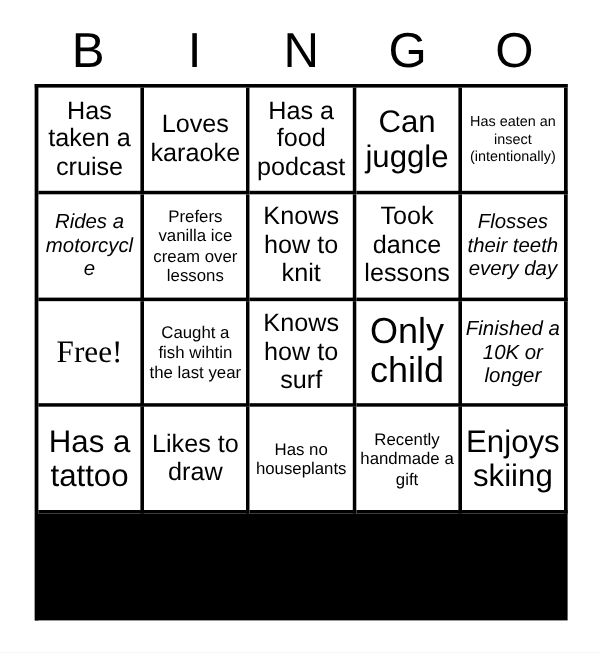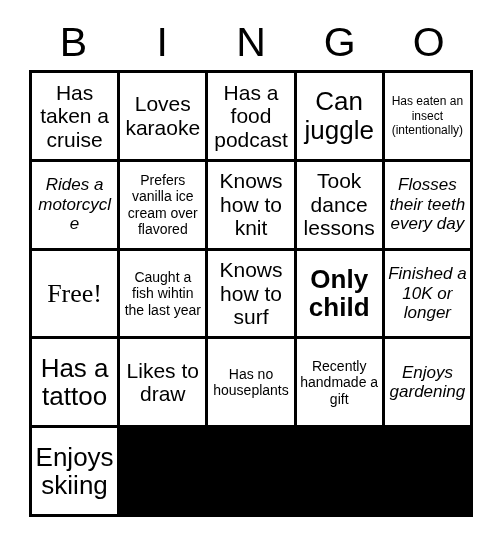--- a/index.html
+++ b/index.html
@@ -72,21 +72,21 @@
     overflow: hidden;
   }
   .cell-text {
     display: block;
     width: 100%;
     line-height: 1.14;
     word-wrap: break-word;
     hyphens: none;
   }
   
-  .sz-xxl .cell-text { font-size: 26px; line-height: 1.08; font-weight: bold; }
+  .sz-xxl .cell-text { font-size: 30px; line-height: 1.08; }
   .sz-xl  .cell-text { font-size: 26px; line-height: 1.10; }
   .sz-lg  .cell-text { font-size: 21px; line-height: 1.12; }
   .sz-md  .cell-text { font-size: 17px; line-height: 1.15; font-style: italic; }
   .sz-sm  .cell-text { font-size: 14px; line-height: 1.18; }
   .sz-xs  .cell-text { font-size: 12px; line-height: 1.22; }
   .sz-free .cell-text { font-size: 26px; line-height: 1.05; font-family: Liberation Serif, serif; }
 </style>
 </head>
 <body>
 
@@ -113,21 +113,21 @@
       <div class="bingo-cell sz-xl">
         <span class="cell-text">Can juggle</span>
       </div>
       <div class="bingo-cell sz-xs">
         <span class="cell-text">Has eaten an insect (intentionally)</span>
       </div>
       <div class="bingo-cell sz-md">
         <span class="cell-text">Rides a motorcycle</span>
       </div>
       <div class="bingo-cell sz-sm">
-        <span class="cell-text">Prefers vanilla ice cream over flavored</span>
+        <span class="cell-text">Prefers vanilla ice cream over lessons</span>
       </div>
       <div class="bingo-cell sz-lg">
         <span class="cell-text">Knows how to knit</span>
       </div>
       <div class="bingo-cell sz-lg">
         <span class="cell-text">Took dance lessons</span>
       </div>
       <div class="bingo-cell sz-md">
         <span class="cell-text">Flosses their teeth every day</span>
       </div>
@@ -151,21 +151,18 @@
       </div>
       <div class="bingo-cell sz-lg">
         <span class="cell-text">Likes to draw</span>
       </div>
       <div class="bingo-cell sz-sm">
         <span class="cell-text">Has no houseplants</span>
       </div>
       <div class="bingo-cell sz-sm">
         <span class="cell-text">Recently handmade a gift</span>
       </div>
-      <div class="bingo-cell sz-md">
-        <span class="cell-text">Enjoys gardening</span>
-      </div>
       <div class="bingo-cell sz-xl">
         <span class="cell-text">Enjoys skiing</span>
       </div>
     </div>
 
 </div>
 
 </body></html>

